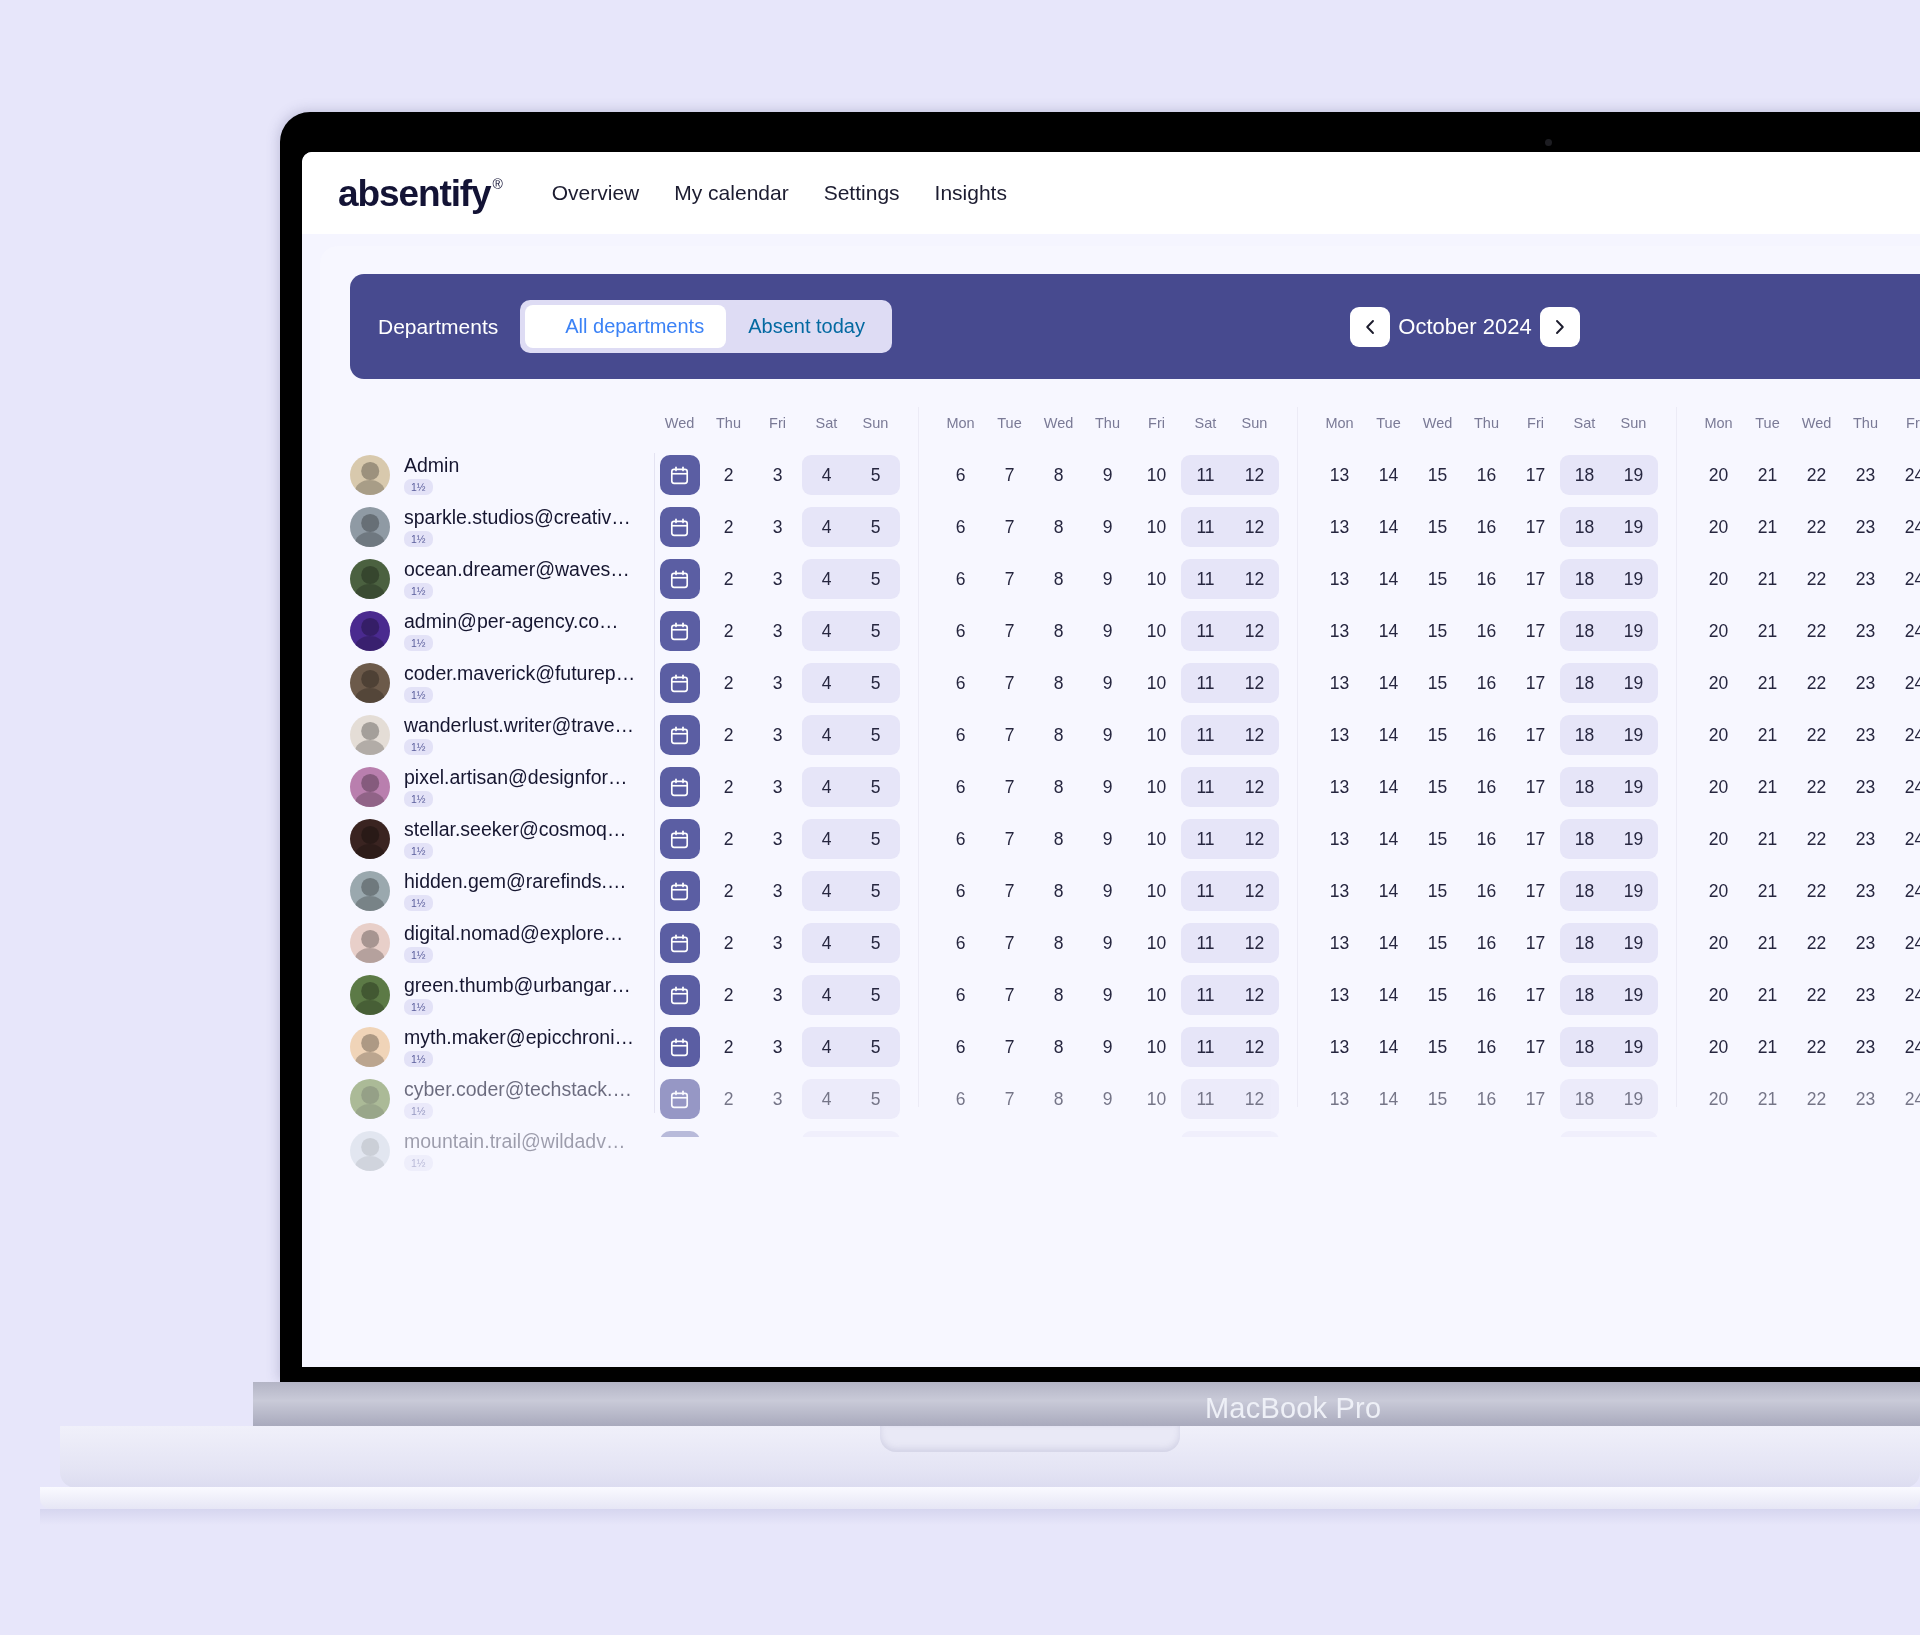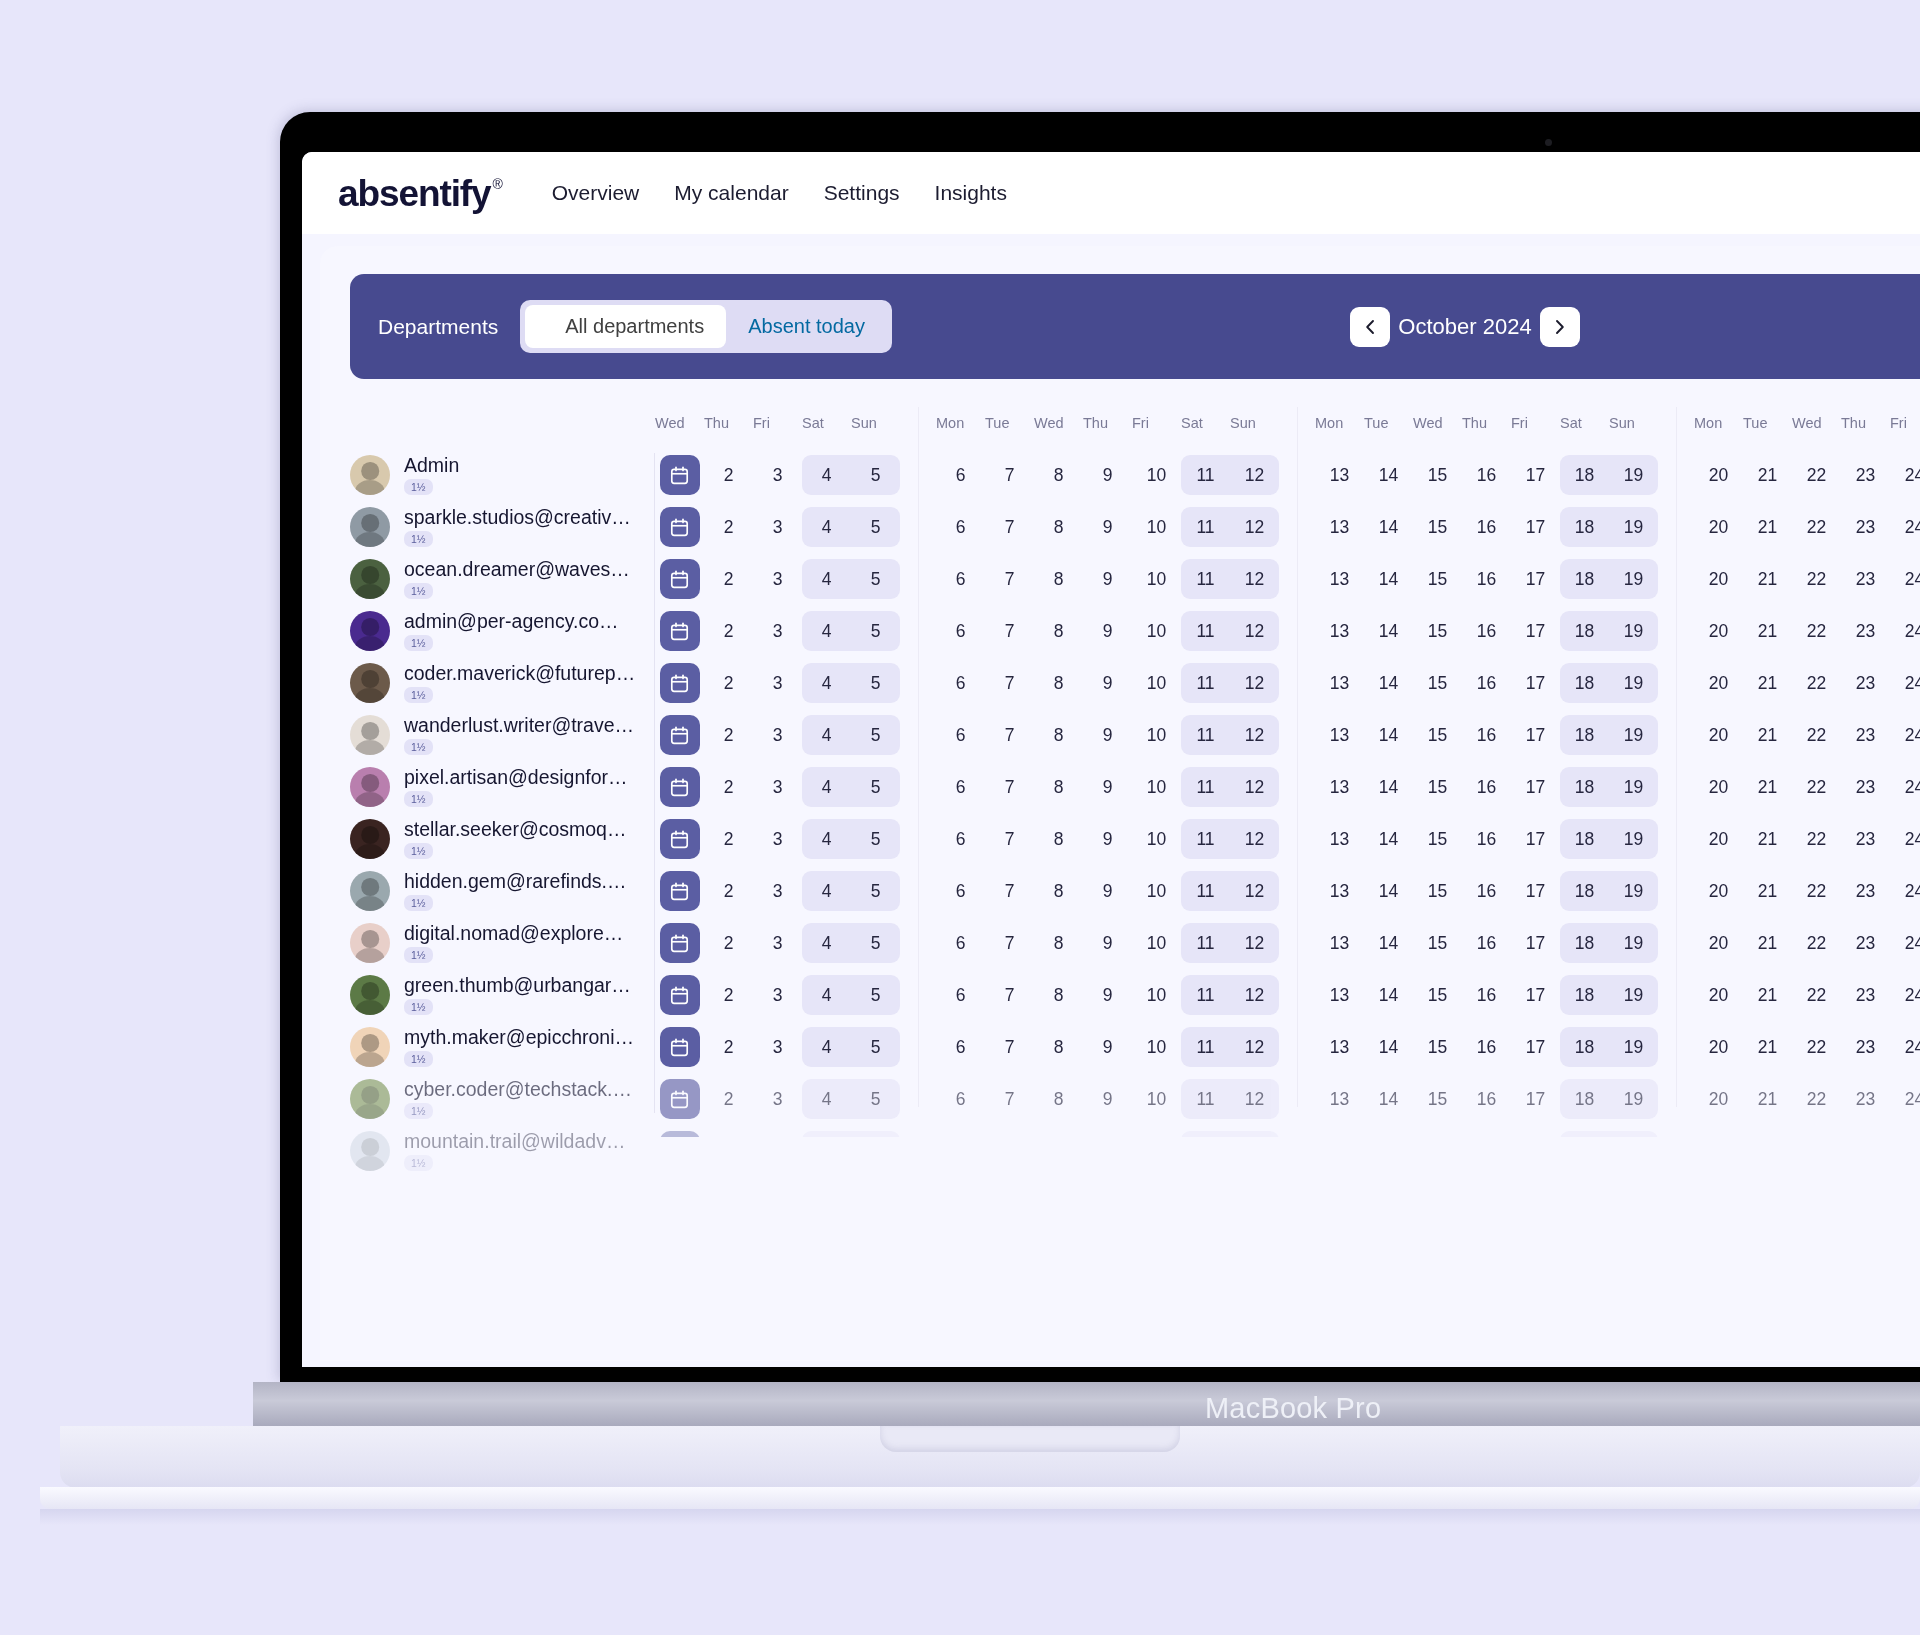--- a/index.html
+++ b/index.html
@@ -137,21 +137,21 @@
   #dept-toggle-group .toggle-btn {
     font-size: 20px;
     padding: 10px 22px;
     border-radius: 8px;
     color: #0369a1;
     cursor: pointer;
     white-space: nowrap;
   }
   #dept-toggle-group .toggle-btn.active {
     background: #ffffff;
-    color: #404040;
+    color: #3b82f6;
     padding-left: 40px;
   }
 
   #month-nav {
     position: absolute;
     left: 1000px;
     top: 0;
     height: 105px;
     display: flex;
     align-items: center;
@@ -265,21 +265,21 @@
 
   .week-block { position: absolute; top: 0; }
 
   .dow-row {
     height: 52px;
     display: flex;
     align-items: center;
   }
   .dow-cell {
     width: 49px;
-    text-align: left;
+    text-align: center;
     font-size: 14.5px;
     color: #7a7a96;
   }
 
   .day-row {
     height: 52px;
     display: flex;
     align-items: center;
   }
   .day-cell {

